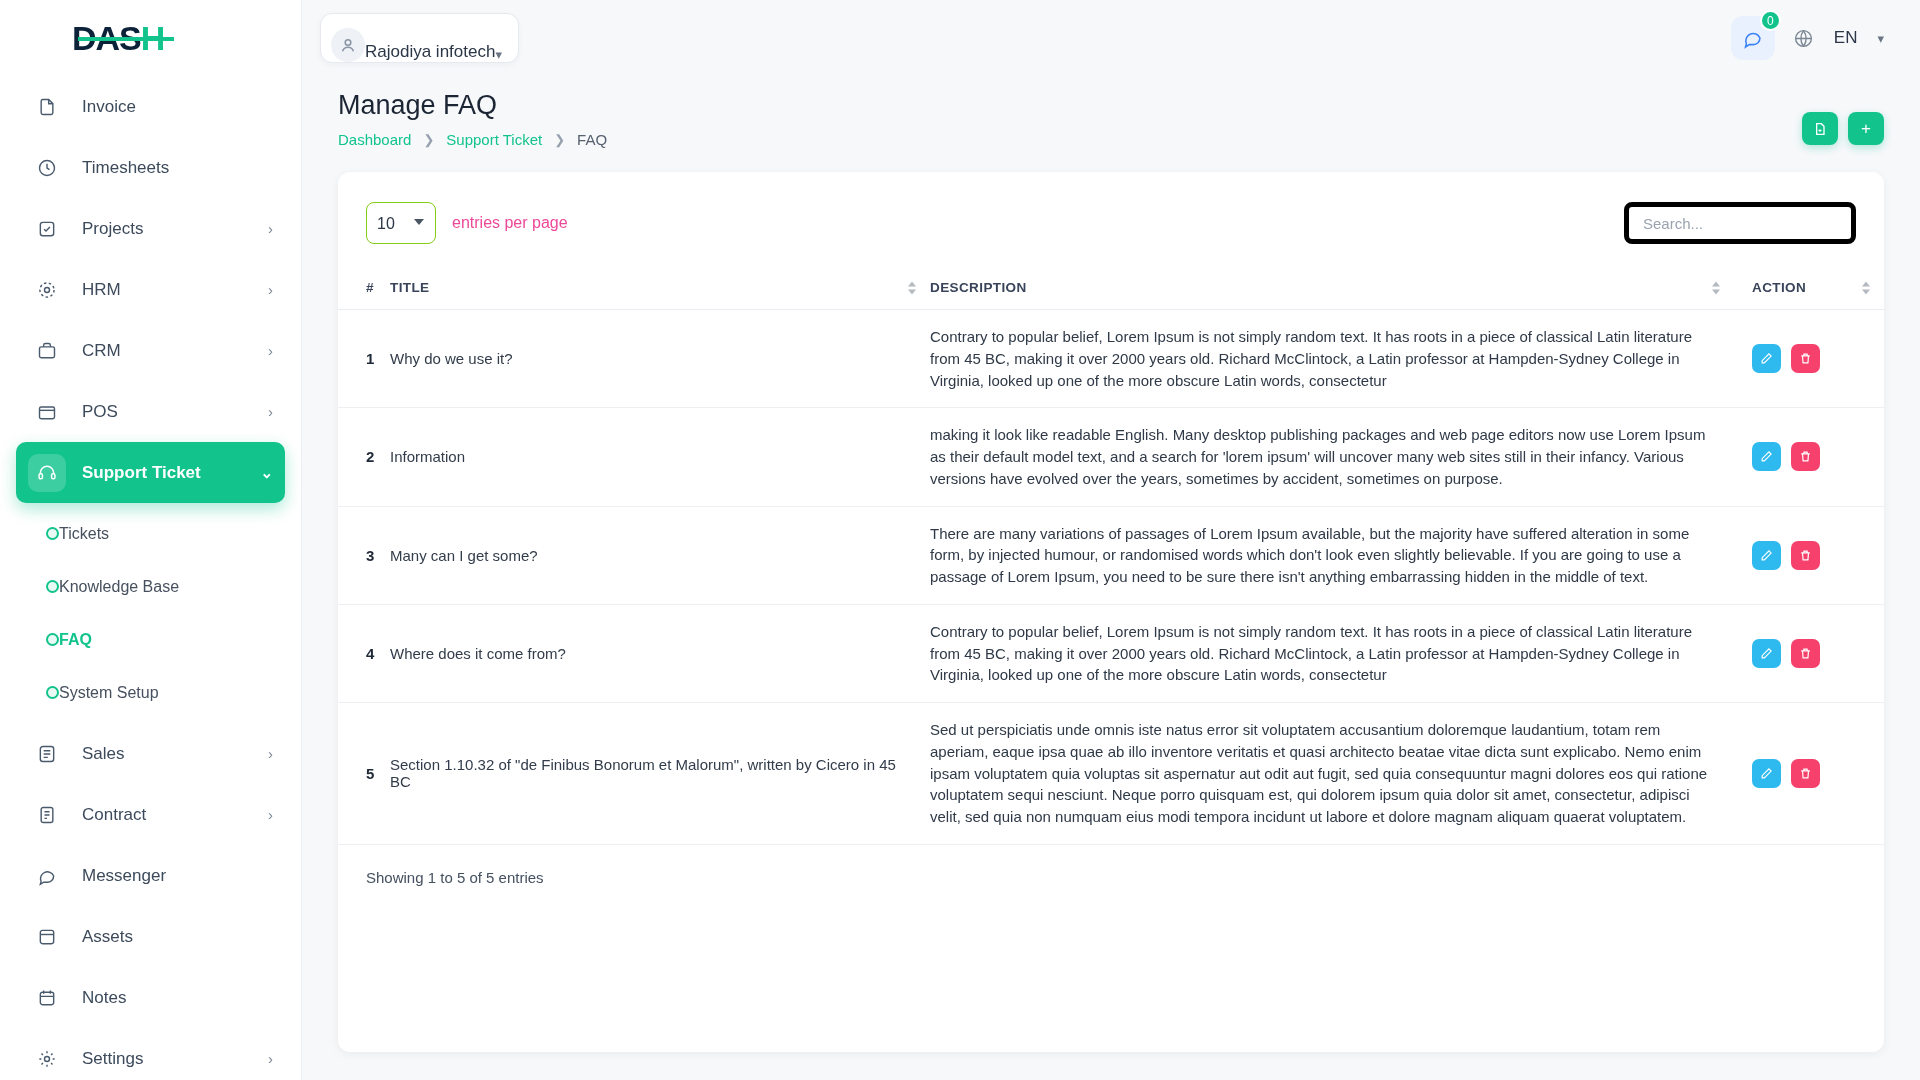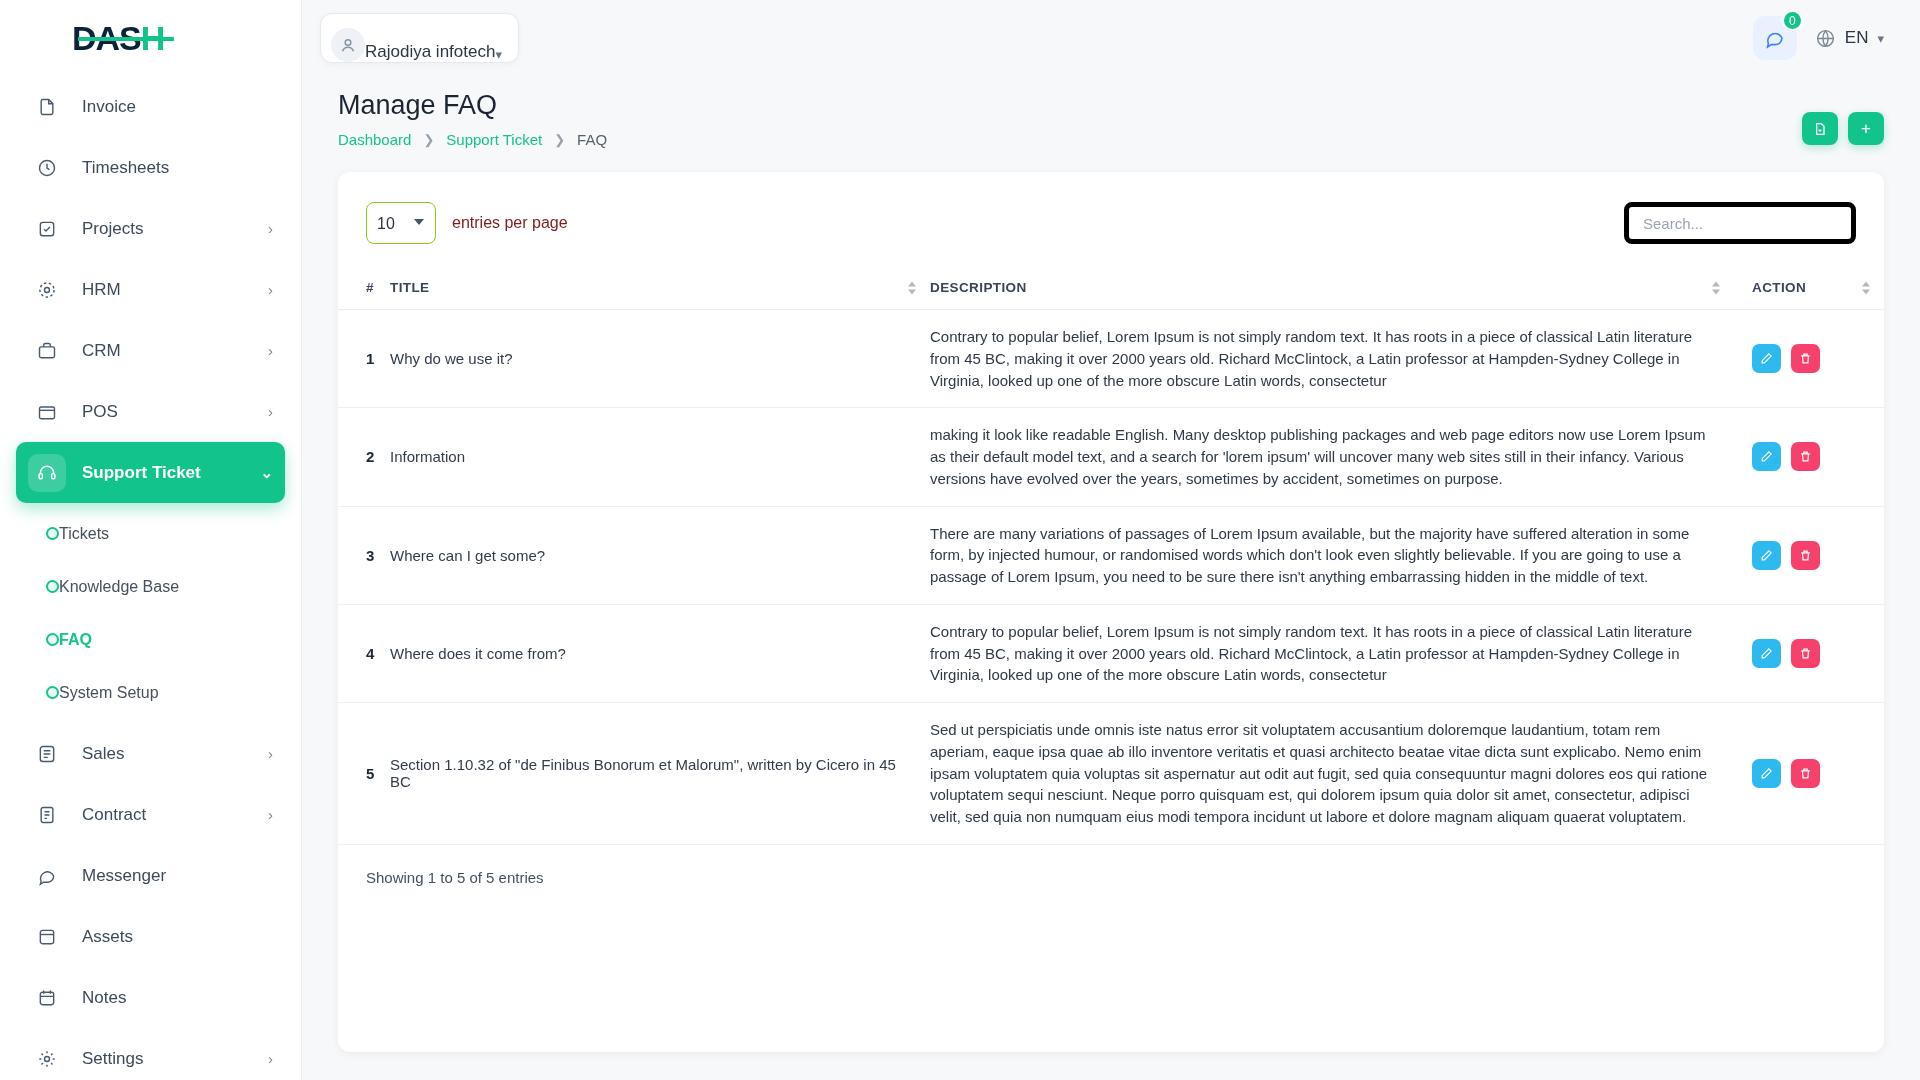--- a/index.html
+++ b/index.html
@@ -92,21 +92,21 @@
     position: relative; cursor: pointer; color: #3b82f6;
   }
   .badge {
     position: absolute; top: -6px; right: -6px;
     min-width: 21px; height: 21px; border-radius: 50%;
     background: #12c48b; color: #fff; font-size: 12px;
     display: flex; align-items: center; justify-content: center;
     border: 2px solid #fff; padding: 0 3px;
   }
   .lang {
-    display: flex; align-items: center; gap: 9px;
+    display: flex; align-items: center; gap: 20px;
     font-size: 17px; color: #2b3647; cursor: pointer;
   }
   .lang .globe { color: #7b8794; display: flex; }
 
   .page-head { padding: 14px 36px 0 36px; }
   .page-title { font-size: 27px; color: #1b2533; font-weight: 400; }
   .breadcrumb { display: flex; align-items: center; gap: 12px; margin-top: 10px; font-size: 15px; }
   .breadcrumb a { color: #12c48b; text-decoration: none; cursor: pointer; }
   .breadcrumb .sep { color: #97a1ae; font-size: 13px; }
   .breadcrumb .cur { color: #56606e; }
@@ -136,21 +136,21 @@
     appearance: none; -webkit-appearance: none;
     width: 70px; height: 42px; border: 1px solid #84cc16; border-radius: 8px;
     background: #fff; font-size: 16px; color: #2b3647;
     padding: 0 10px; cursor: pointer; font-family: "Liberation Sans", sans-serif;
   }
   .select-wrap::after {
     content: ""; position: absolute; right: 12px; top: 17px;
     border-left: 5px solid transparent; border-right: 5px solid transparent;
     border-top: 6px solid #4a5563; pointer-events: none;
   }
-  .entries-label { font-size: 16px; color: #7f1d1d; }
+  .entries-label { font-size: 16px; color: #ec4899; }
   .search-input {
     margin-left: auto; width: 232px; height: 42px;
     border: 5px solid #000000; border-radius: 8px;
     padding: 0 14px; font-size: 15px; color: #2b3647;
     font-family: "Liberation Sans", sans-serif; background: #fff;
   }
   .search-input::placeholder { color: #9aa3af; }
 
   table { width: 100%; border-collapse: collapse; }
   thead th {
@@ -503,21 +503,21 @@
                   <svg width="13" height="13" viewBox="0 0 24 24" fill="none" stroke="currentColor" stroke-width="2.2">
                       <path d="M4 7h16M9 7V4h6v3M6.5 7l1 13h9l1-13"></path>
                     </svg>
                 </button>
               </div>
             </td>
           </tr>
 
           <tr>
             <td class="c-idx">3</td>
-            <td class="c-title">Where can I get some?</td>
+            <td class="c-title">Many can I get some?</td>
             <td class="c-desc">There are many variations of passages of Lorem Ipsum available, but the majority have suffered alteration in some form, by injected humour, or randomised words which don't look even slightly believable. If you are going to use a passage of Lorem Ipsum, you need to be sure there isn't anything embarrassing hidden in the middle of text.</td>
             <td class="c-action">
               <div class="act-wrap">
                 <button class="act-btn act-edit">
                   <svg width="13" height="13" viewBox="0 0 24 24" fill="none" stroke="currentColor" stroke-width="2.2">
                       <path d="M16.5 3.5l4 4L8 20H4v-4z"></path>
                     </svg>
                 </button>
                 <button class="act-btn act-del">
                   <svg width="13" height="13" viewBox="0 0 24 24" fill="none" stroke="currentColor" stroke-width="2.2">

